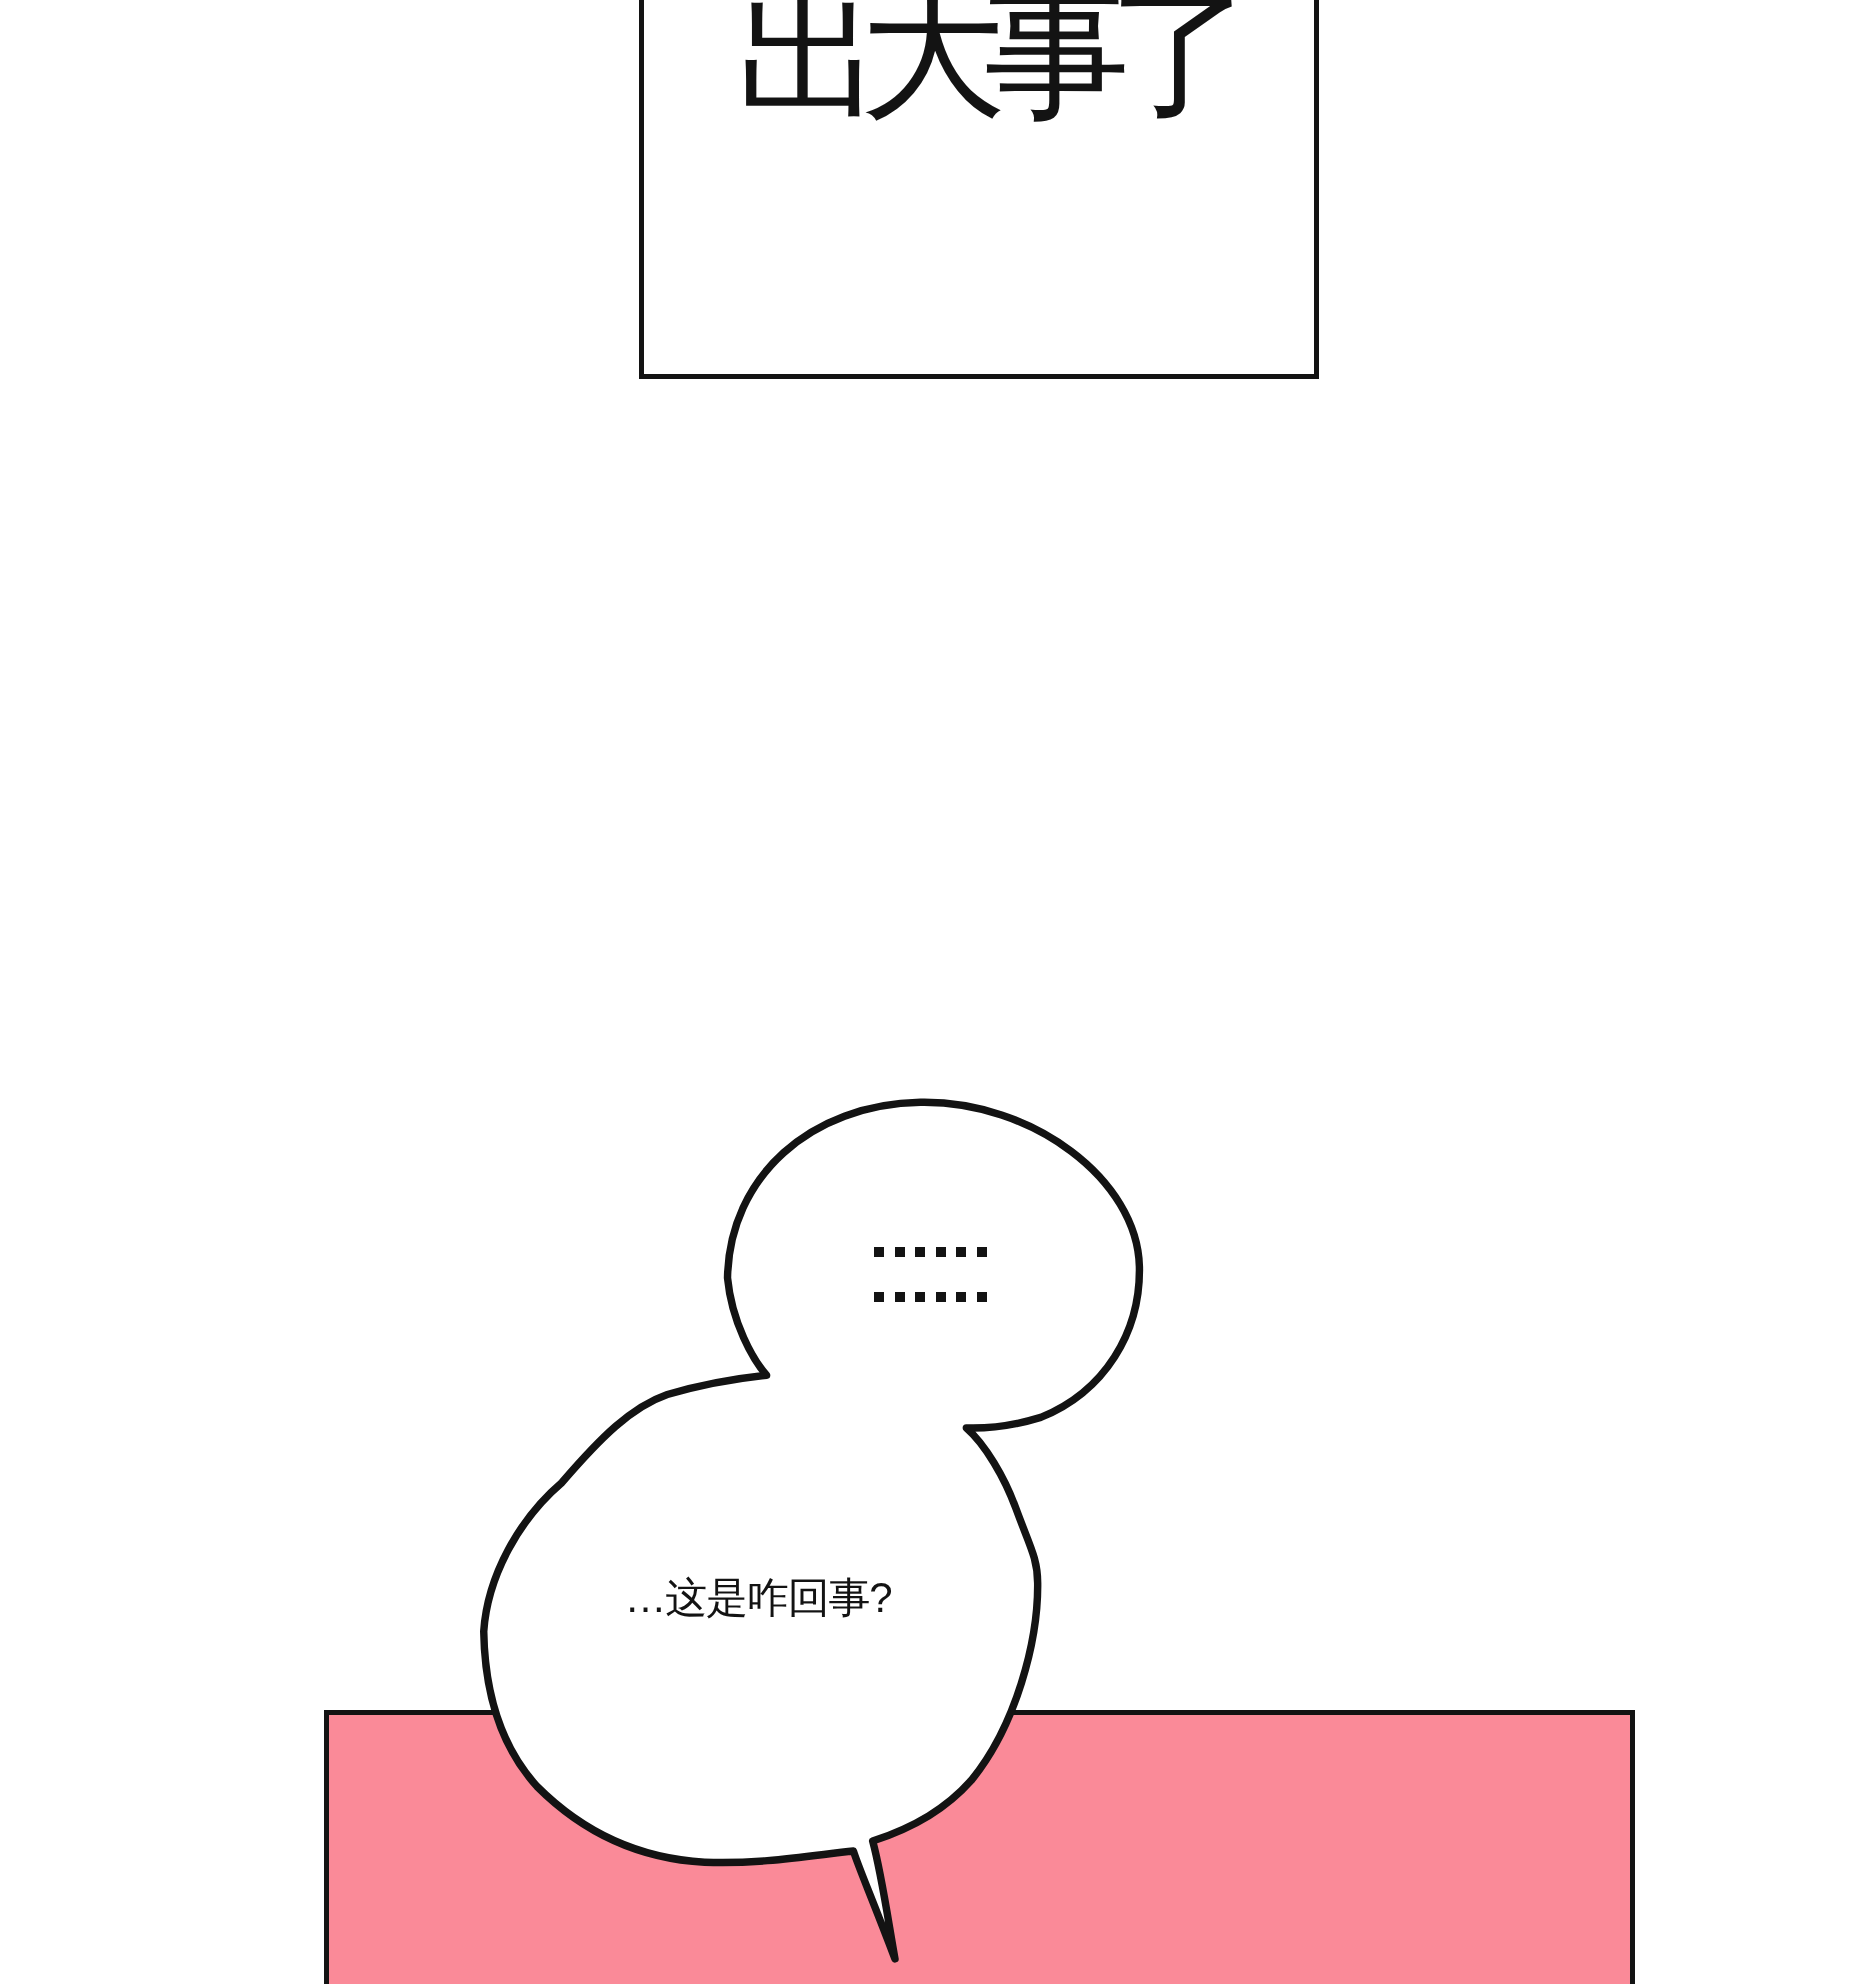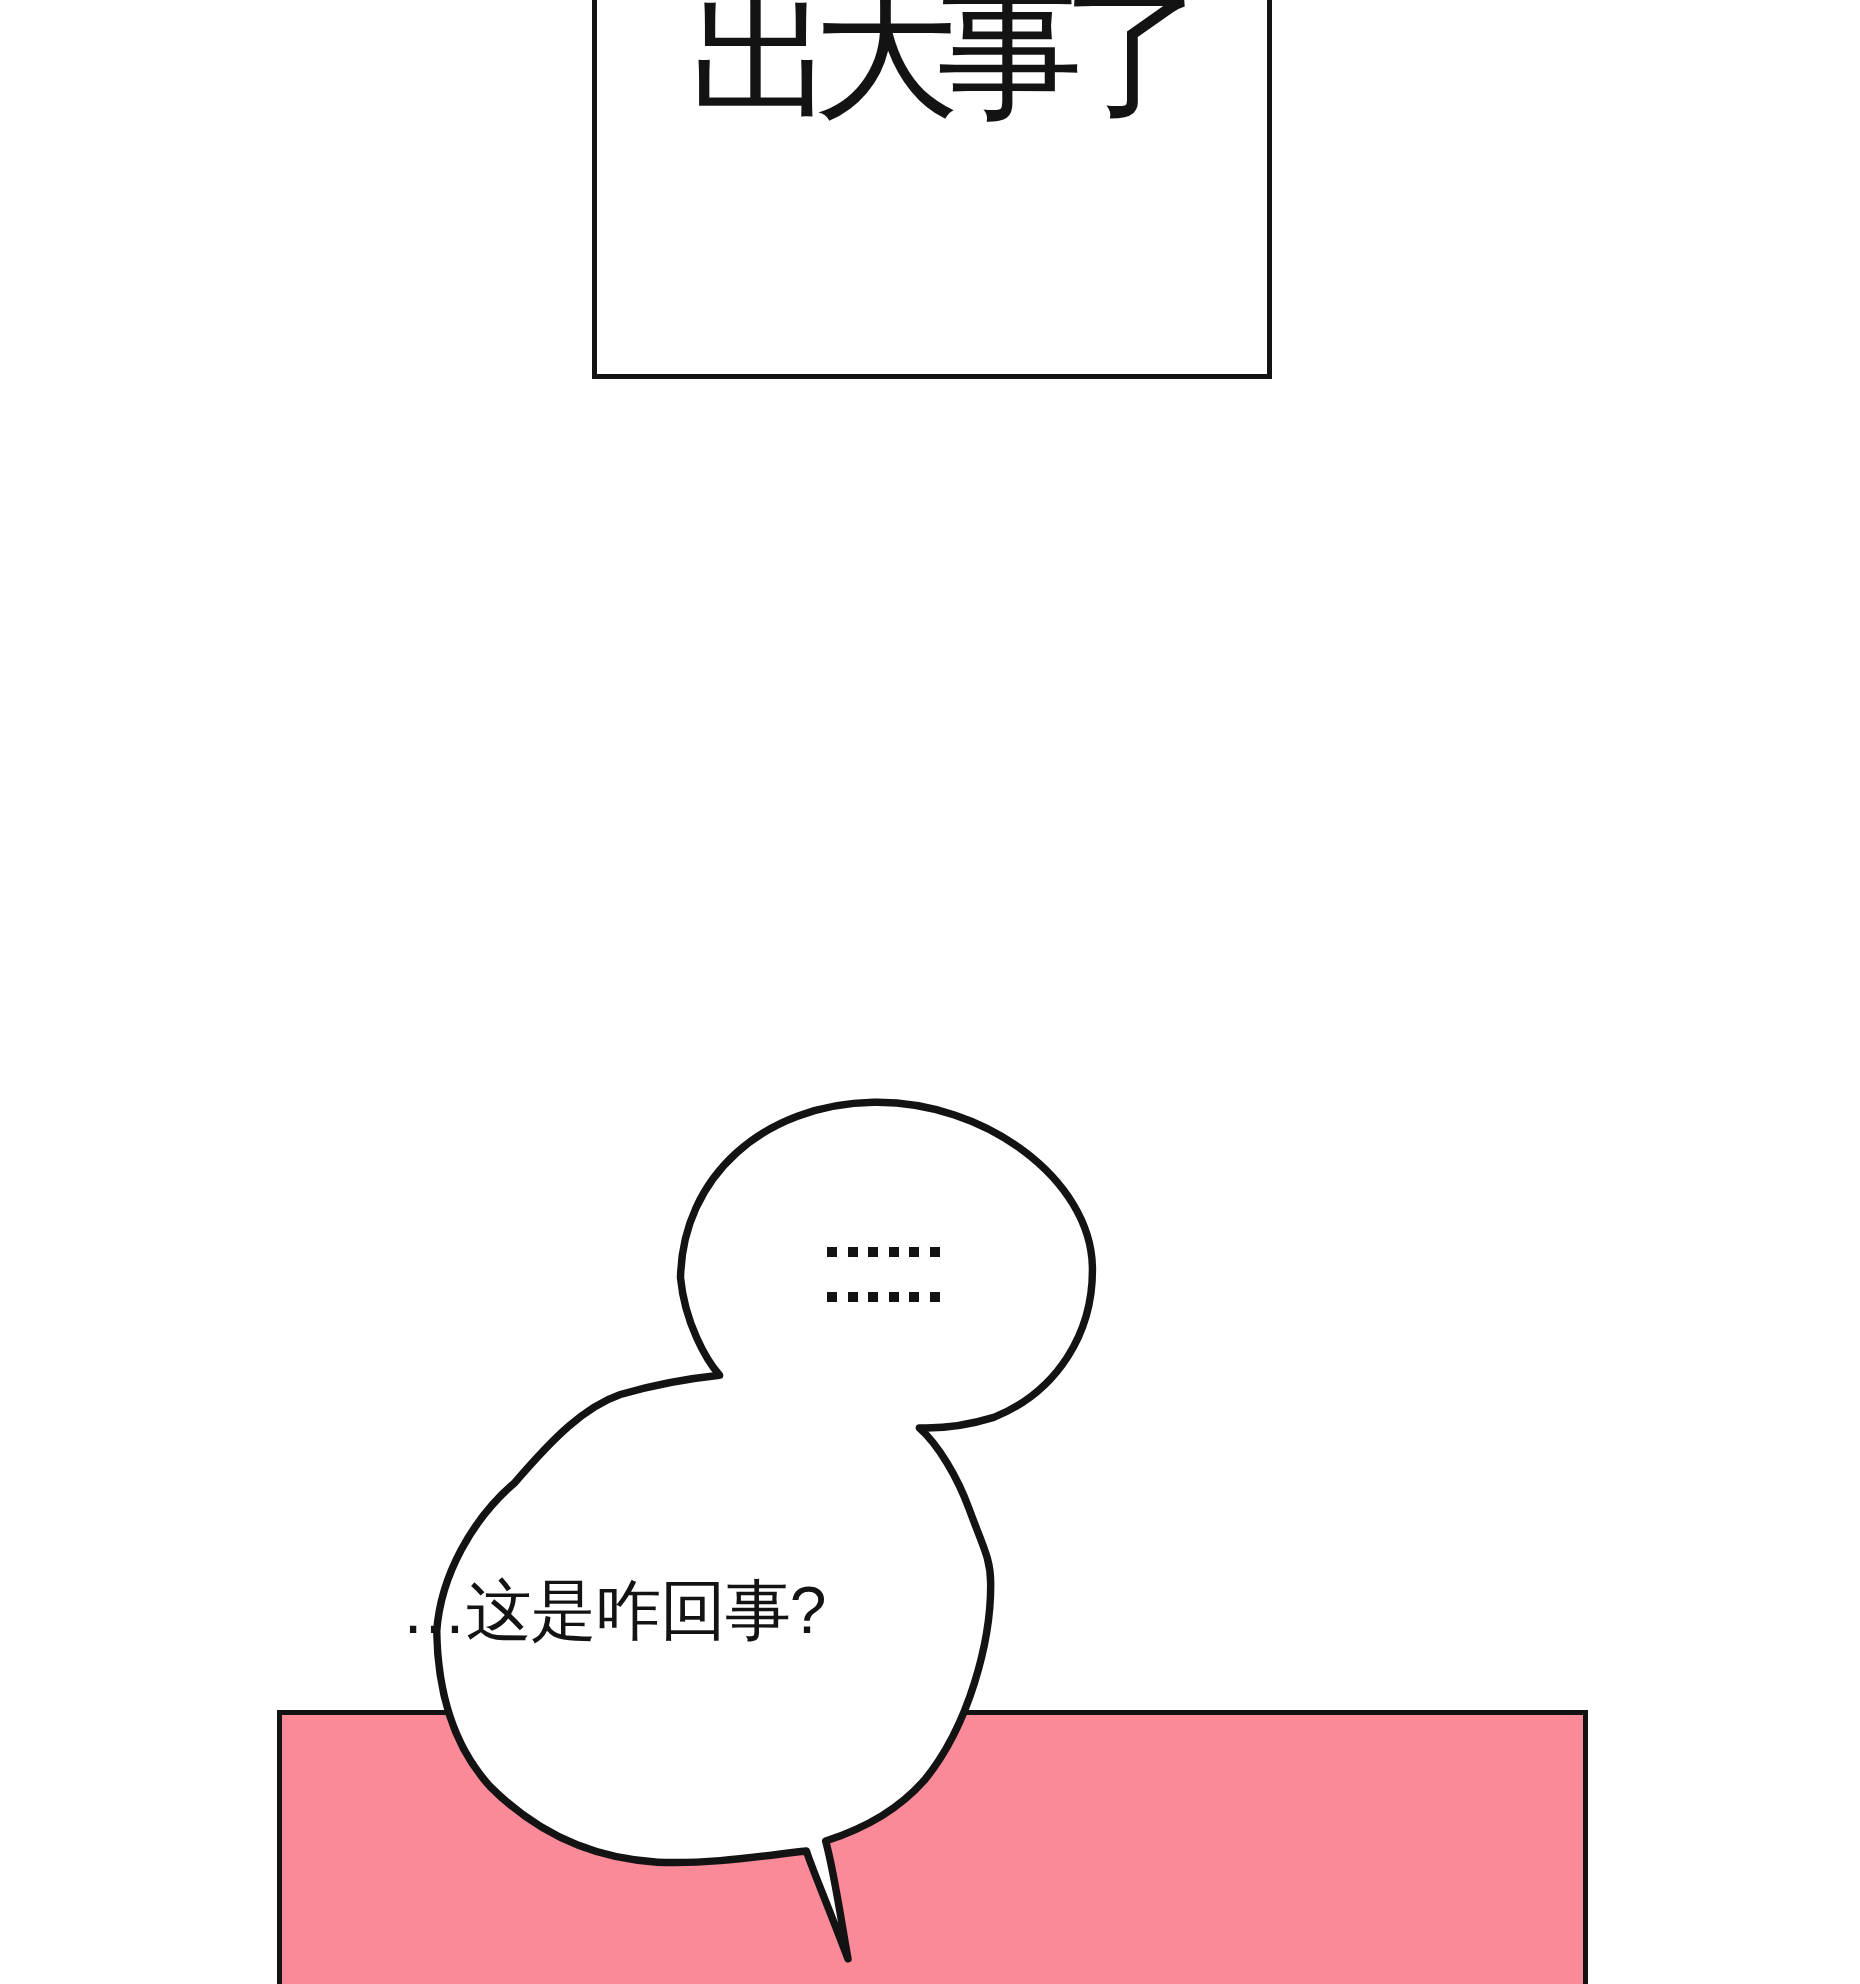--- a/index.html
+++ b/index.html
@@ -8,21 +8,21 @@
     --pink:#FA8A98;
   }
   html,body{margin:0;padding:0;}
   body{
     width:1861px;height:1985px;
     background:var(--paper);
     position:relative;
     overflow:hidden;
     font-family:"Liberation Sans","DejaVu Sans",sans-serif;
   }
-  .layer{position:absolute;inset:0;}
+  .layer{position:absolute;inset:0;margin-left:47px;}
 
   
   .top-panel{
     position:absolute;
     left:592px;top:-16px;
     width:680px;height:395px;
     box-sizing:border-box;
     background:var(--paper);
     border:5px solid var(--ink);
     border-top:none;
@@ -76,21 +76,22 @@
     display:flex;flex-direction:column;gap:35px;
     z-index:3;
   }
   .dot-row{display:flex;gap:10.5px;}
   .dot{width:10px;height:10px;background:var(--ink);display:block;}
 
   
   .dialogue{
     position:absolute;
     left:401px;top:1576px;width:620px;
-    font-size:66px;
+    text-align:center;
+    font-size:42px;
     line-height:1.05;
     letter-spacing:-1.2px;
     color:var(--ink);
     white-space:nowrap;
     z-index:3;
   }
 </style>
 </head>
 <body>
 

